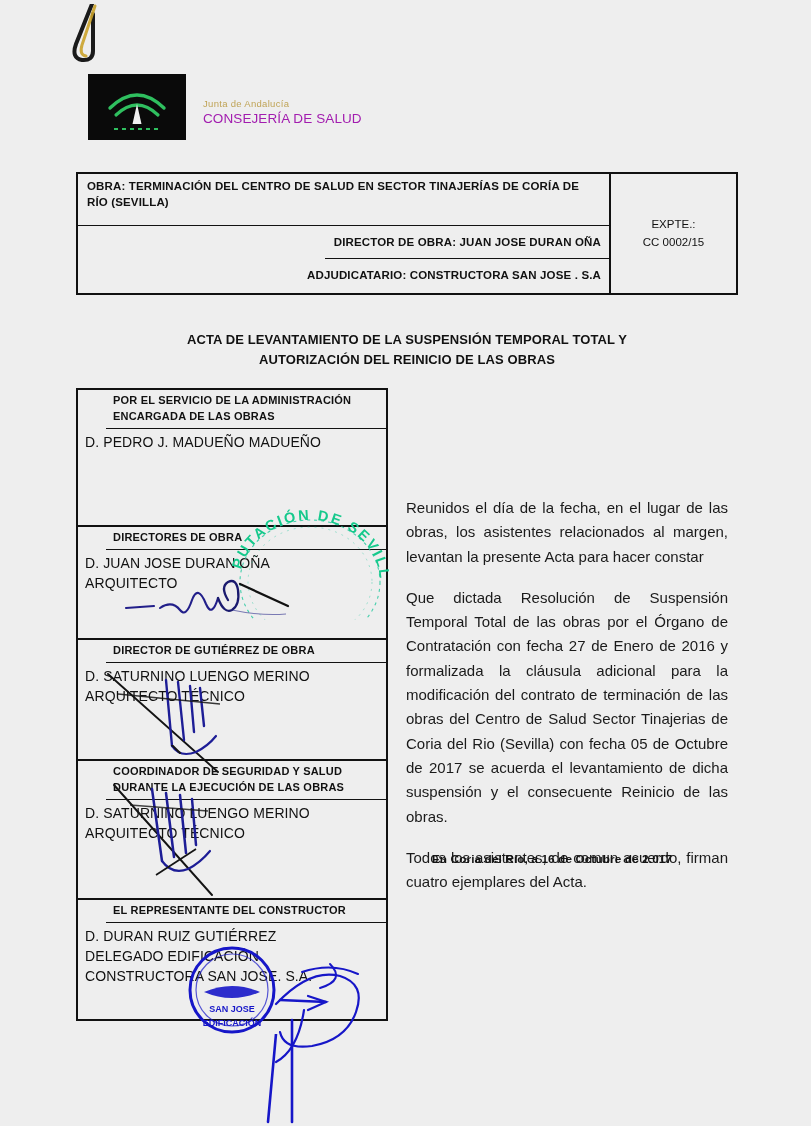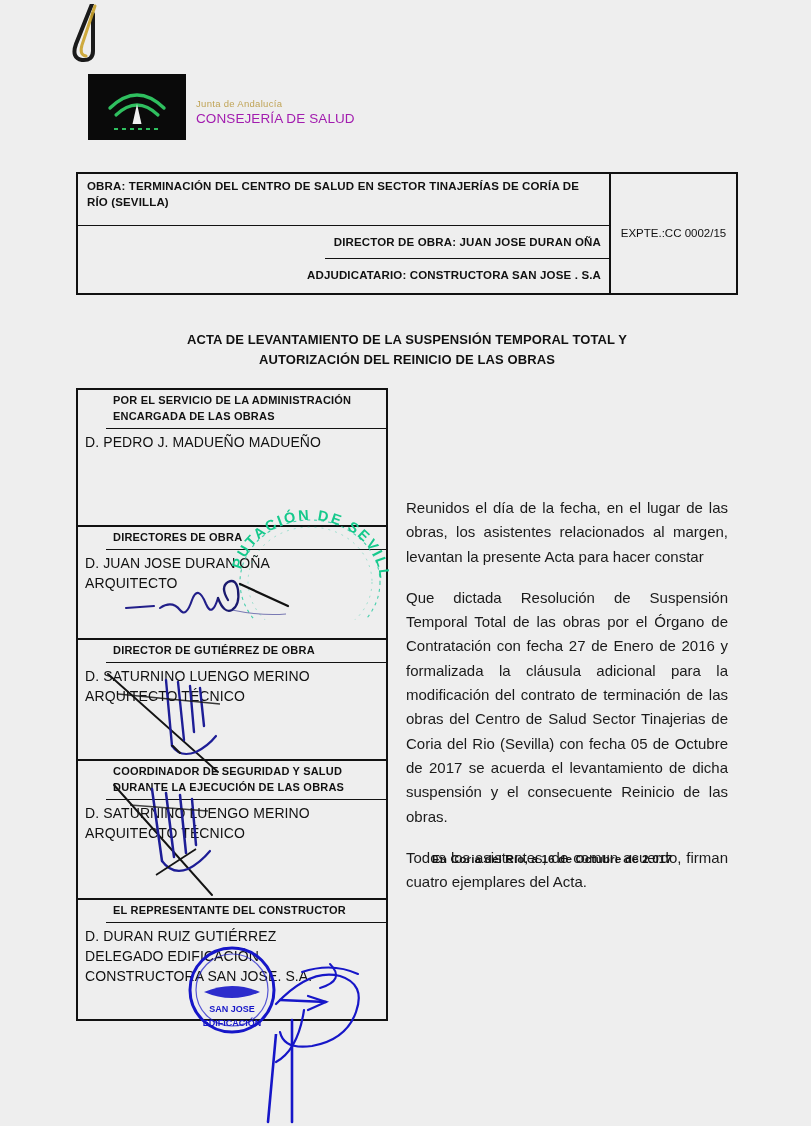--- a/index.html
+++ b/index.html
@@ -34,21 +34,21 @@
     left: 88px;
     top: 74px;
     width: 98px;
     height: 66px;
     background: #0a0a0a;
   }
   .logo-svg { display:block; width:98px; height:66px; }
 
   .logo-text {
     position: absolute;
-    left: 196px;
+    left: 203px;
     top: 98px;
     width: 240px;
   }
   .logo-text .l1 {
     font-size: 9.5px;
     letter-spacing: .3px;
     color: #b08a22;
     opacity: .75;
     font-family: "Liberation Sans", sans-serif;
     white-space: nowrap;
@@ -90,20 +90,21 @@
     color: #111;
     line-height: 1.35;
     font-weight: bold;
   }
   .hdr-row.r1 { height: 52px; border-bottom: 1.6px solid #111; }
   .hdr-row.r2 { height: 33px; border-bottom: 1.6px solid #111; display:flex; align-items:center; }
   .hdr-row.r3 { height: 33px; display:flex; align-items:center; }
   .hdr-right {
     flex: 1;
     display: flex;
+    flex-direction: column;
     align-items: center;
     justify-content: center;
     font-size: 11.5px;
     color: #111;
     line-height: 1.5;
   }
 
   
   .doc-title {
     position: absolute;

